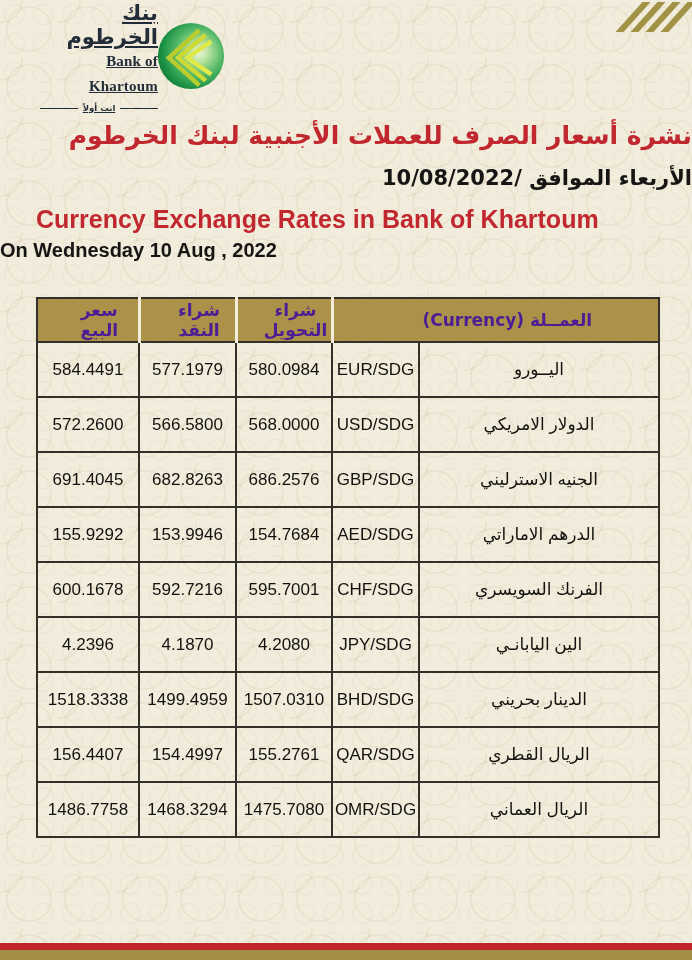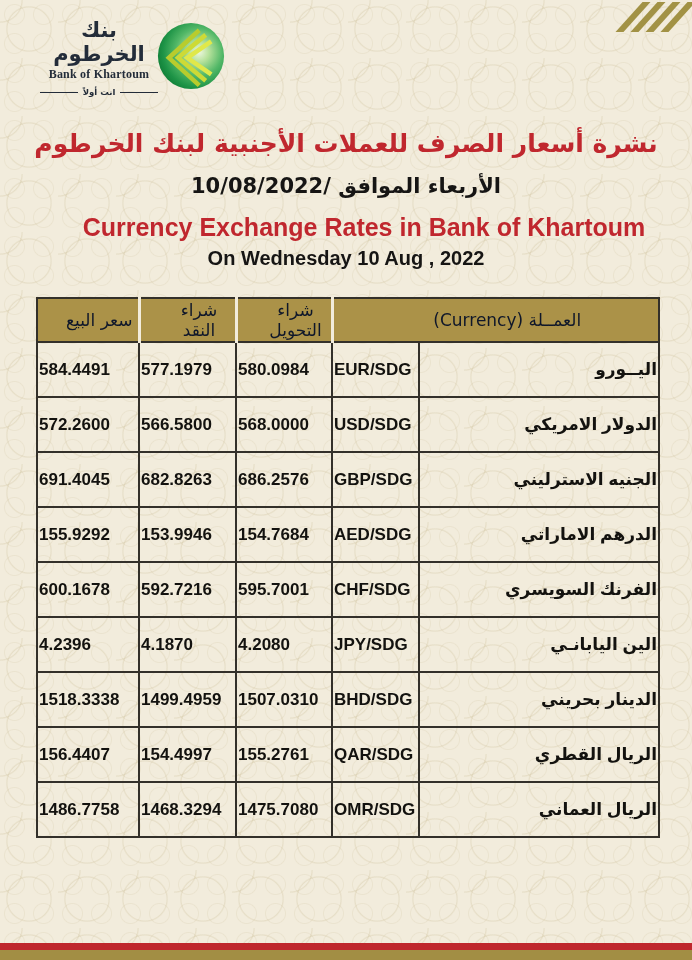--- a/index.html
+++ b/index.html
@@ -7,52 +7,52 @@
     position:relative;width:692px;height:960px;overflow:hidden;
     background-color:#f2ecdc;
     background-image:
       radial-gradient(circle at 50% 50%, transparent 21px, rgba(172,152,96,.16) 22px, transparent 23.5px),
       radial-gradient(circle at 0 0, transparent 21px, rgba(172,152,96,.16) 22px, transparent 23.5px),
       radial-gradient(circle at 50% 50%, transparent 9px, rgba(172,152,96,.10) 10px, transparent 11px);
     background-size:58px 58px,58px 58px,29px 29px;
     font-family:"DejaVu Sans",sans-serif;
   }
   
-  .brand{position:absolute;left:40px;top:18px;width:118px;text-align:center;color:#232c39;}
+  .brand{position:absolute;left:40px;top:1px;width:118px;text-align:right;color:#232c39;text-decoration:underline;}
   .brand-callig{font-size:21px;font-weight:bold;line-height:24px;direction:rtl;}
-  .brand-name{font-family:"Liberation Serif",serif;font-weight:bold;font-size:12px;line-height:17px;letter-spacing:.2px;}
+  .brand-name{font-family:"Liberation Serif",serif;font-weight:bold;font-size:15px;line-height:25px;letter-spacing:.2px;}
   .brand-tagline{display:flex;align-items:center;gap:5px;margin-top:4px;}
   .brand-tagline .tl{flex:1;height:1px;background:#232c39;}
   .brand-tagline .tx{font-size:8.5px;font-weight:bold;direction:rtl;white-space:nowrap;}
   .sphere{position:absolute;left:157px;top:22px;width:68px;height:68px;}
   
   .stripes{position:absolute;right:10px;top:2px;height:30px;display:flex;gap:7px;}
   .stripes span{display:block;width:8px;height:30px;background:#a29245;transform:skewX(-42deg);}
   
-  .titles{position:absolute;left:0;top:128px;width:692px;text-align:center;}
+  .titles{position:absolute;left:0;top:120px;width:692px;}
   .title-ar{direction:rtl;color:#c0272e;font-weight:bold;font-size:25px;line-height:32px;}
   .date-ar{direction:rtl;color:#161514;font-weight:bold;font-size:21px;line-height:28px;margin-top:12px;}
   .title-en{font-family:"Liberation Sans",sans-serif;color:#c0272e;font-weight:bold;font-size:25px;line-height:30px;margin-top:12px;padding-left:36px;}
   .date-en{font-family:"Liberation Sans",sans-serif;color:#161514;font-weight:bold;font-size:20px;line-height:26px;margin-top:3px;}
   
   table.rates{
     position:absolute;left:36px;top:297px;width:622px;
     border-collapse:collapse;table-layout:fixed;
     border:2px solid #33302a;
   }
   table.rates th{
-    background:#ab9248;color:#0f172a;font-weight:normal;font-size:17px;
+    background:#ab9248;color:#4c1d95;font-weight:bold;font-size:17px;
     height:40px;border-left:3px solid #f2ecdc;border-bottom:2px solid #33302a;
     direction:rtl;
     padding-left:24px;
   }
   table.rates th:first-child{border-left:none;}
   table.rates td{
-    border:2px solid #33302a;height:51px;vertical-align:middle;
-    color:#13120f;font-weight:bold;font-size:17px;
+    border:2px solid #33302a;height:51px;text-align:center;vertical-align:middle;
+    color:#13120f;font-weight:normal;font-size:17px;
     font-family:"Liberation Sans","DejaVu Sans",sans-serif;
   }
   td.code-cell{font-family:"Liberation Sans",sans-serif;font-size:17px;}
   td.name-cell{direction:rtl;font-family:"DejaVu Sans",sans-serif;font-size:18px;}
   
   .bar-red{position:absolute;left:0;bottom:10px;width:100%;height:7px;background:#bf272c;}
   .bar-gold{position:absolute;left:0;bottom:0;width:100%;height:10px;background:#a28e44;}
 </style>
 </head>
 <body>

